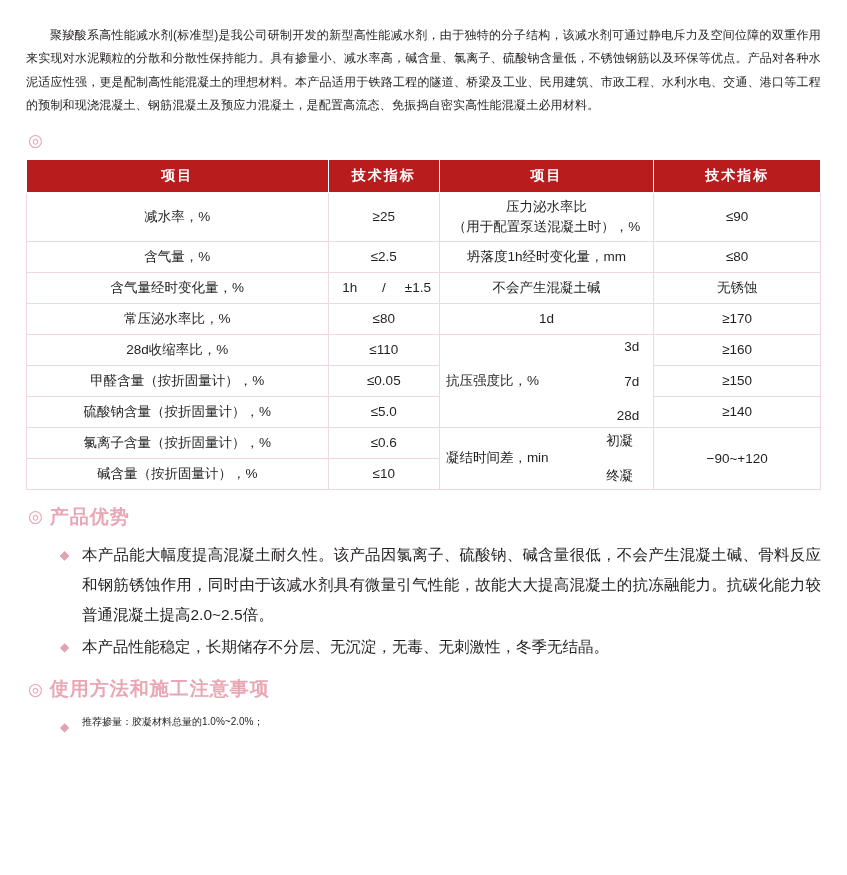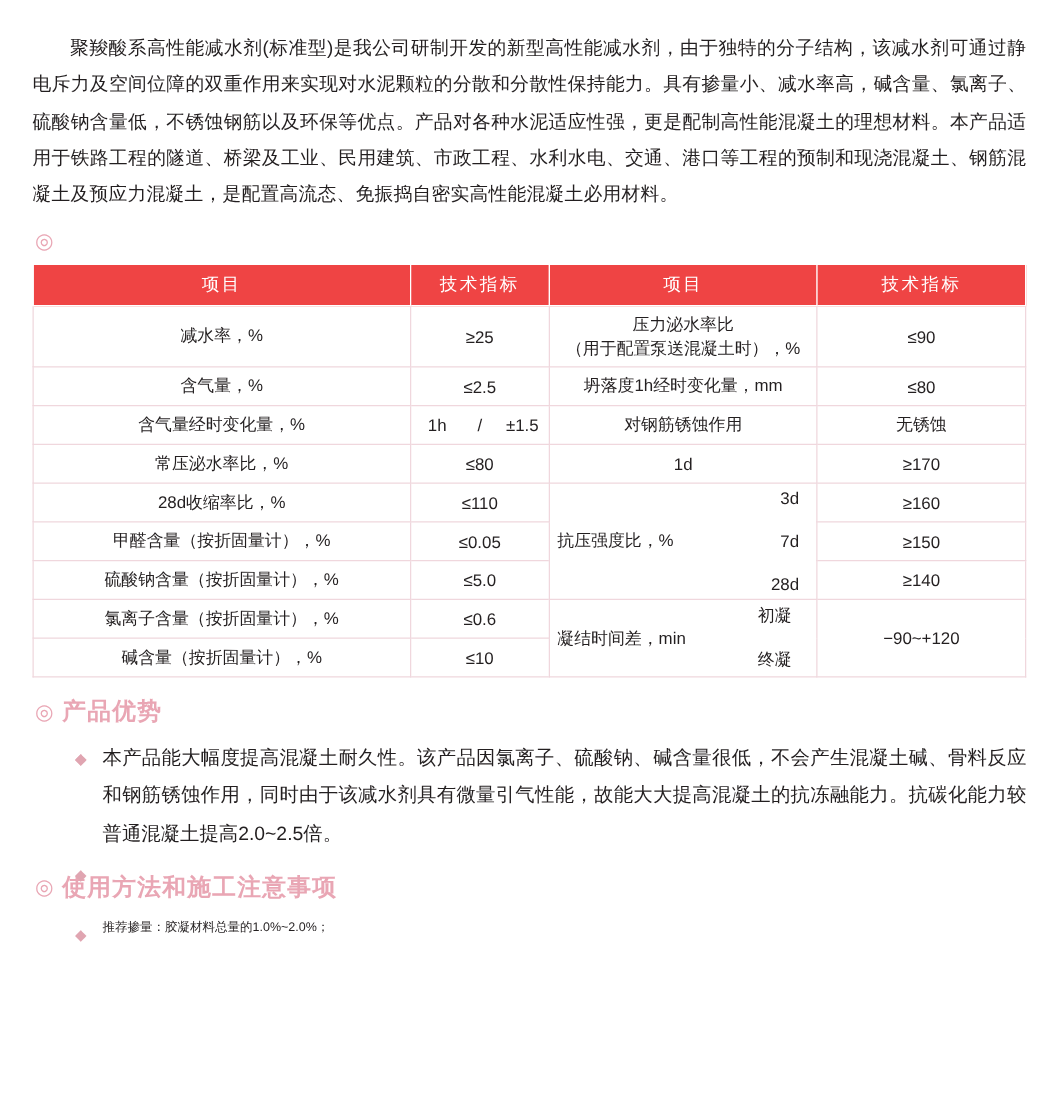--- a/index.html
+++ b/index.html
@@ -15,21 +15,21 @@
     overflow: hidden;
   }
   .page {
     position: relative;
     width: 847px;
     height: 875px;
     box-sizing: border-box;
     padding: 24px 26px 0 26px;
   }
   .intro {
-    font-size: 15px;
+    font-size: 12px;
     line-height: 1.95;
     text-align: justify;
     text-indent: 2em;
     color: #231f20;
     margin: 0 0 8px 0;
     letter-spacing: 0.2px;
   }
   .sec-head {
     display: flex;
     align-items: center;
@@ -44,23 +44,23 @@
     font-size: 17px;
     line-height: 1;
   }
   table.spec {
     border-collapse: collapse;
     width: 100%;
     table-layout: fixed;
     font-size: 13.5px;
   }
   table.spec th {
-    background: #ef4444;
+    background: #b91c1c;
     color: #ffffff;
-    font-weight: normal;
+    font-weight: bold;
     font-size: 14px;
     height: 30px;
     letter-spacing: 2px;
     border: 1px solid #ffffff;
   }
   table.spec td {
     border: 1px solid #f0d7dd;
     height: 26px;
     text-align: center;
     color: #231f20;
@@ -148,21 +148,21 @@
       </tr>
       <tr>
         <td class="lbl">含气量经时变化量，%</td>
         <td>
           <div class="split-row">
             <span>1h</span>
             <span>/</span>
             <span>±1.5</span>
           </div>
         </td>
-        <td>对钢筋锈蚀作用</td>
+        <td>不会产生混凝土碱</td>
         <td>无锈蚀</td>
       </tr>
       <tr>
         <td class="lbl">常压泌水率比，%</td>
         <td>≤80</td>
         <td>1d</td>
         <td>≥170</td>
       </tr>
       <tr>
         <td class="lbl">28d收缩率比，%</td>
@@ -210,20 +210,21 @@
   <ul class="bullets">
     <li>
       <span class="dia">◆</span>
     </li>
     <li>
       <span class="dia">◆</span>
       <span>本产品能大幅度提高混凝土耐久性。该产品因氯离子、硫酸钠、碱含量很低，不会产生混凝土碱、骨料反应和钢筋锈蚀作用，同时由于该减水剂具有微量引气性能，故能大大提高混凝土的抗冻融能力。抗碳化能力较普通混凝土提高2.0~2.5倍。</span>
     </li>
     <li>
       <span class="dia">◆</span>
+      <span>本产品性能稳定，长期储存不分层、无沉淀，无毒、无刺激性，冬季无结晶。</span>
     </li>
   </ul>
 
   <div class="sec-head">
     <span class="ring">◎</span>
     <span>使用方法和施工注意事项</span>
   </div>
 
   <ul class="bullets">
     <li>

